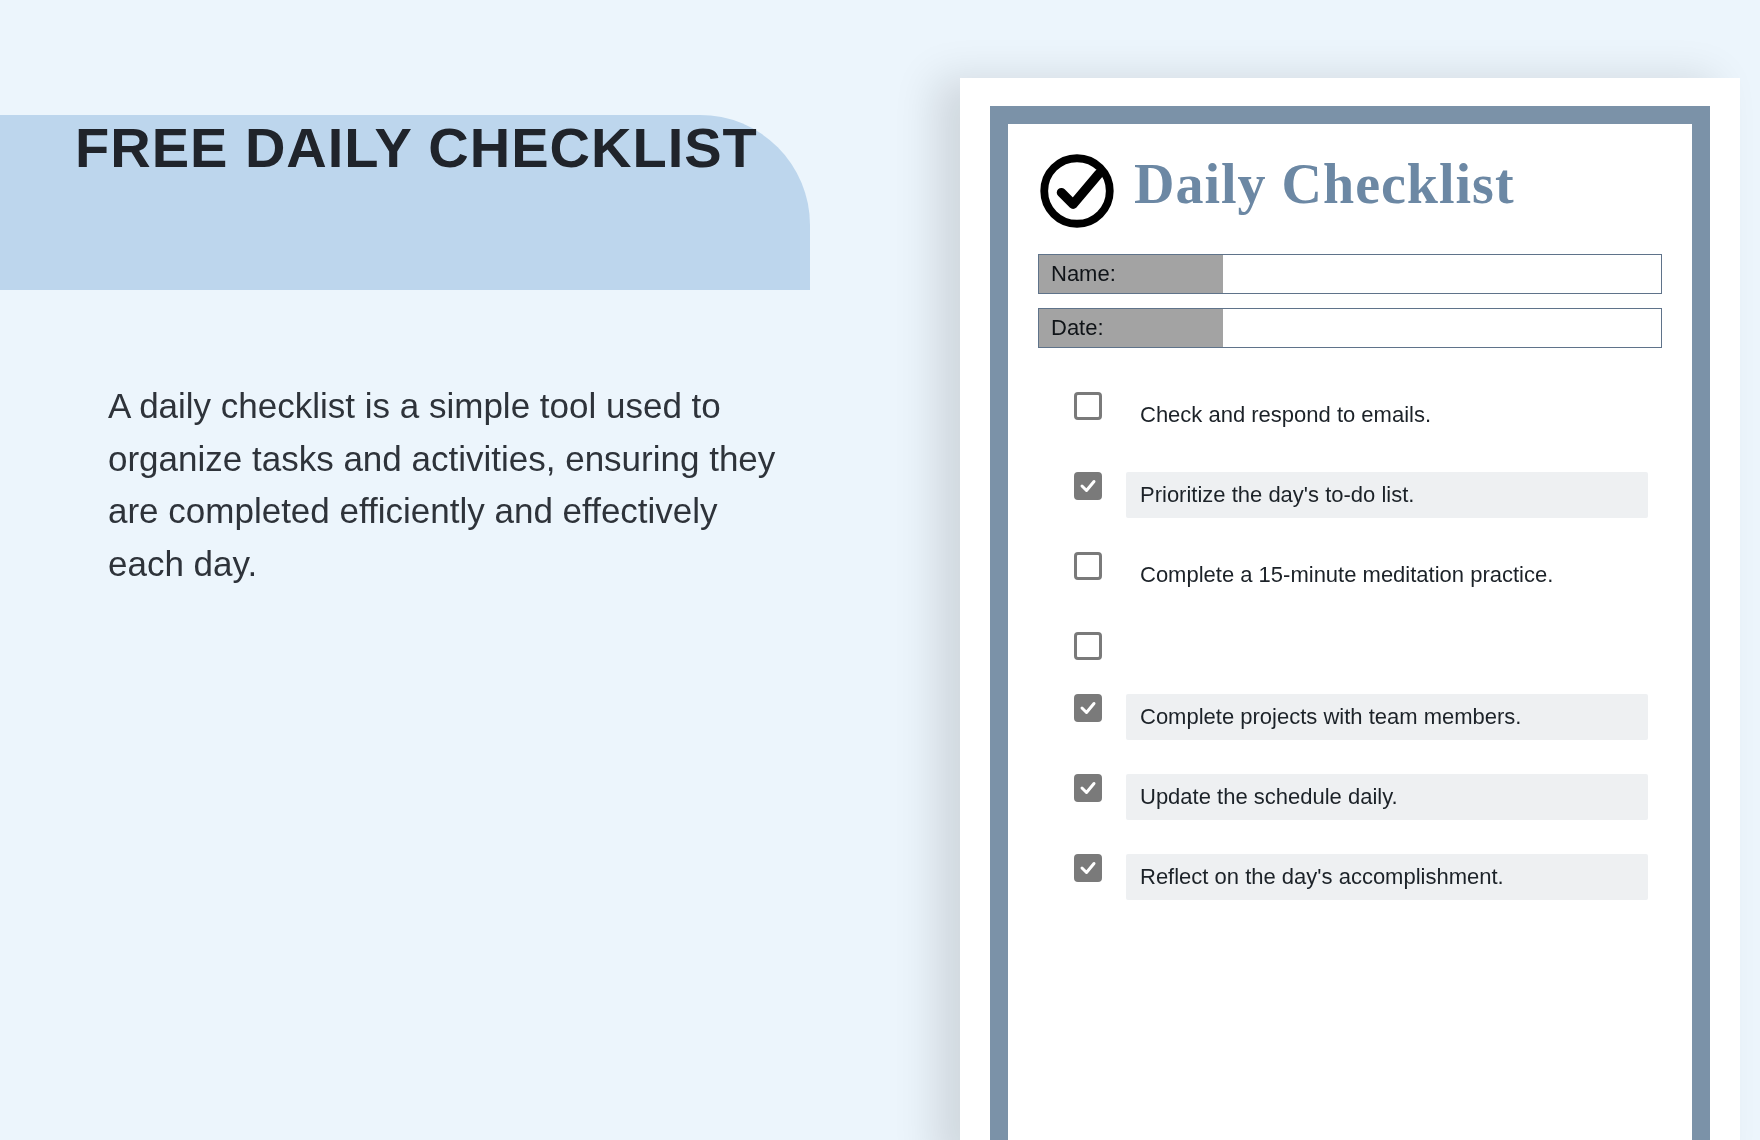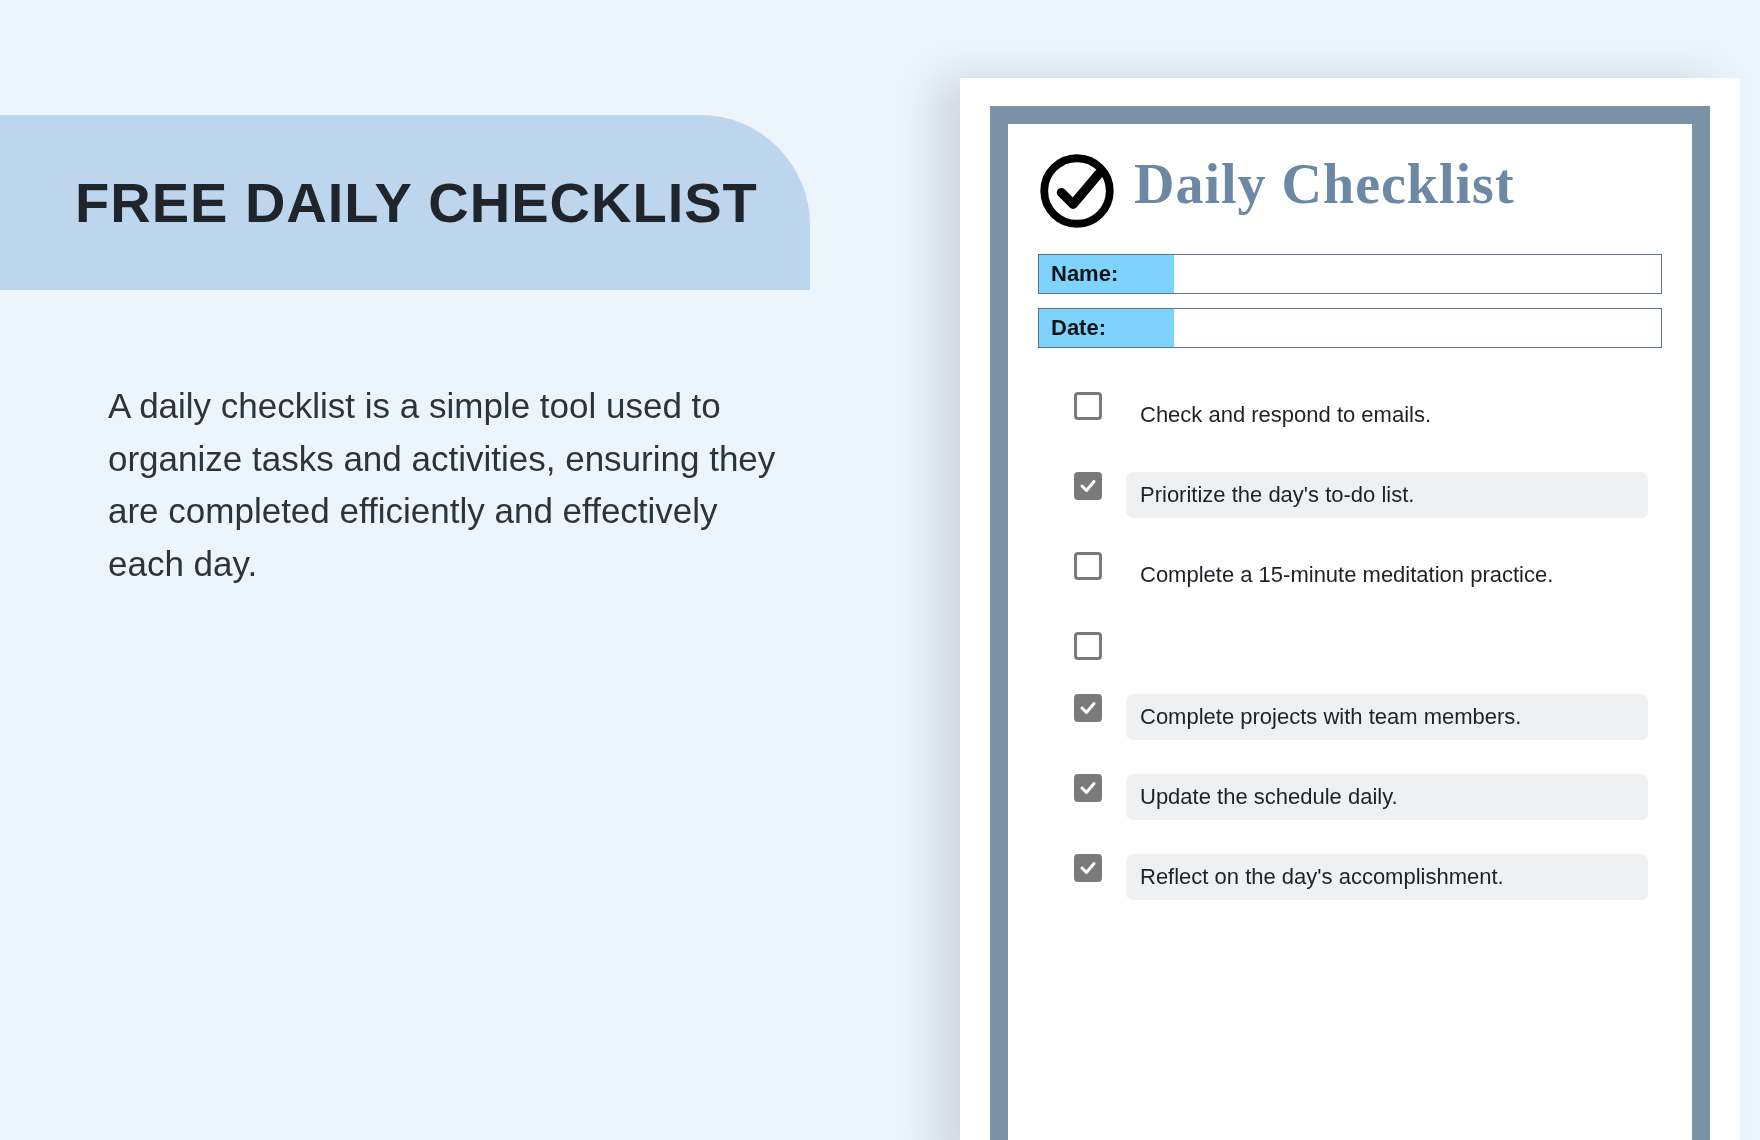--- a/index.html
+++ b/index.html
@@ -14,21 +14,20 @@
   .banner {
     position: absolute;
     left: 0;
     top: 115px;
     width: 810px;
     height: 175px;
     background: #bdd6ed;
     border-top-right-radius: 110px;
     border-bottom-right-radius: 0;
     display: flex;
-    align-items: center;
     padding-left: 75px;
   }
   .banner h1 {
     font-family: "Arial Black", Impact, sans-serif;
     font-weight: 900;
     font-size: 56px;
     letter-spacing: 1px;
     color: #20242b;
   }
   .description {
@@ -75,24 +74,24 @@
     color: #6c88a4;
     letter-spacing: 1px;
   }
 
   .field-row {
     display: flex;
     margin-bottom: 14px;
     border: 1px solid #5f738a;
   }
   .field-label {
-    width: 135px;
-    background: #7dd3fc;
+    width: 184px;
+    background: #a3a3a3;
     color: #101418;
-    font-weight: 700;
+    font-weight: 400;
     font-size: 22px;
     padding: 6px 12px;
   }
   .field-value {
     flex: 1;
     background: #ffffff;
     padding: 6px 12px;
   }
 
   .items {
@@ -123,21 +122,20 @@
   .item .label-wrap {
     flex: 1;
     font-size: 22px;
     color: #1c2228;
     padding: 10px 14px;
     border-radius: 2px;
   }
   .item.checked .label-wrap,
   .item.shaded .label-wrap {
     background: #eef0f2;
-    border-radius: 7px;
   }
 </style>
 </head>
 <body>
 
 <div class="banner">
   <h1>FREE DAILY CHECKLIST</h1>
 </div>
 <p class="description">A daily checklist is a simple tool used to organize tasks and activities, ensuring they are completed efficiently and effectively each day.</p>
 

